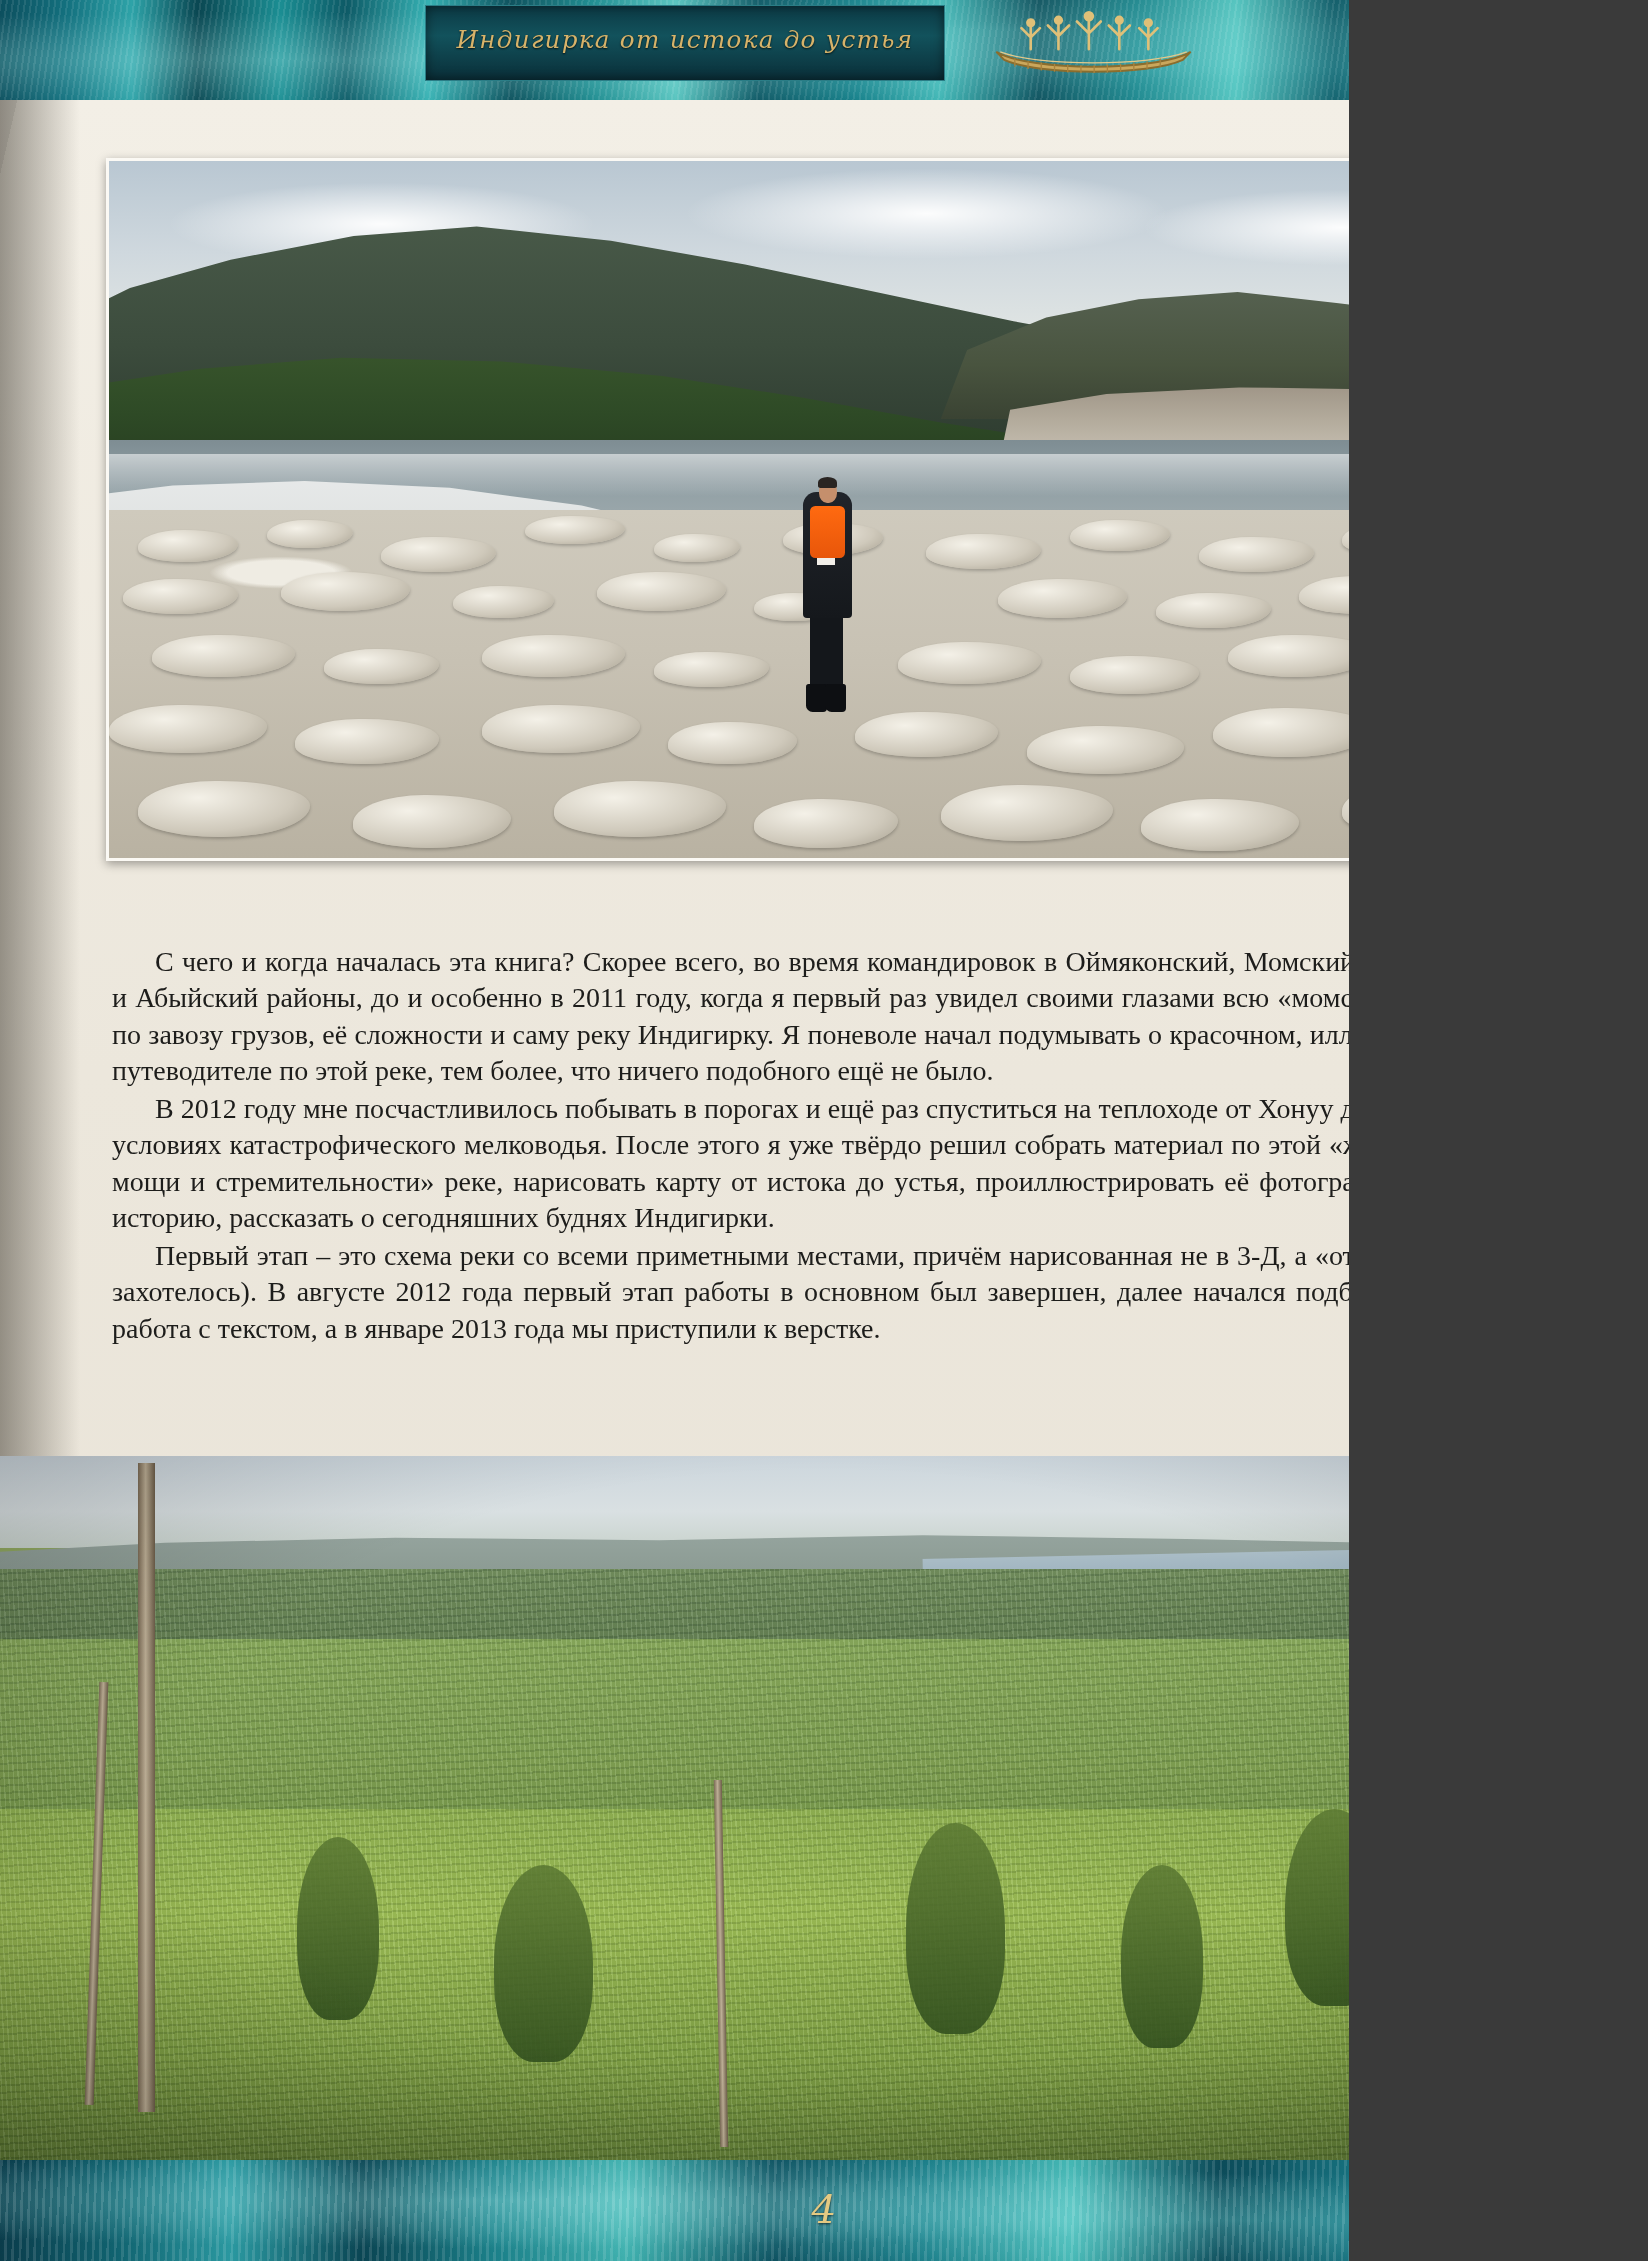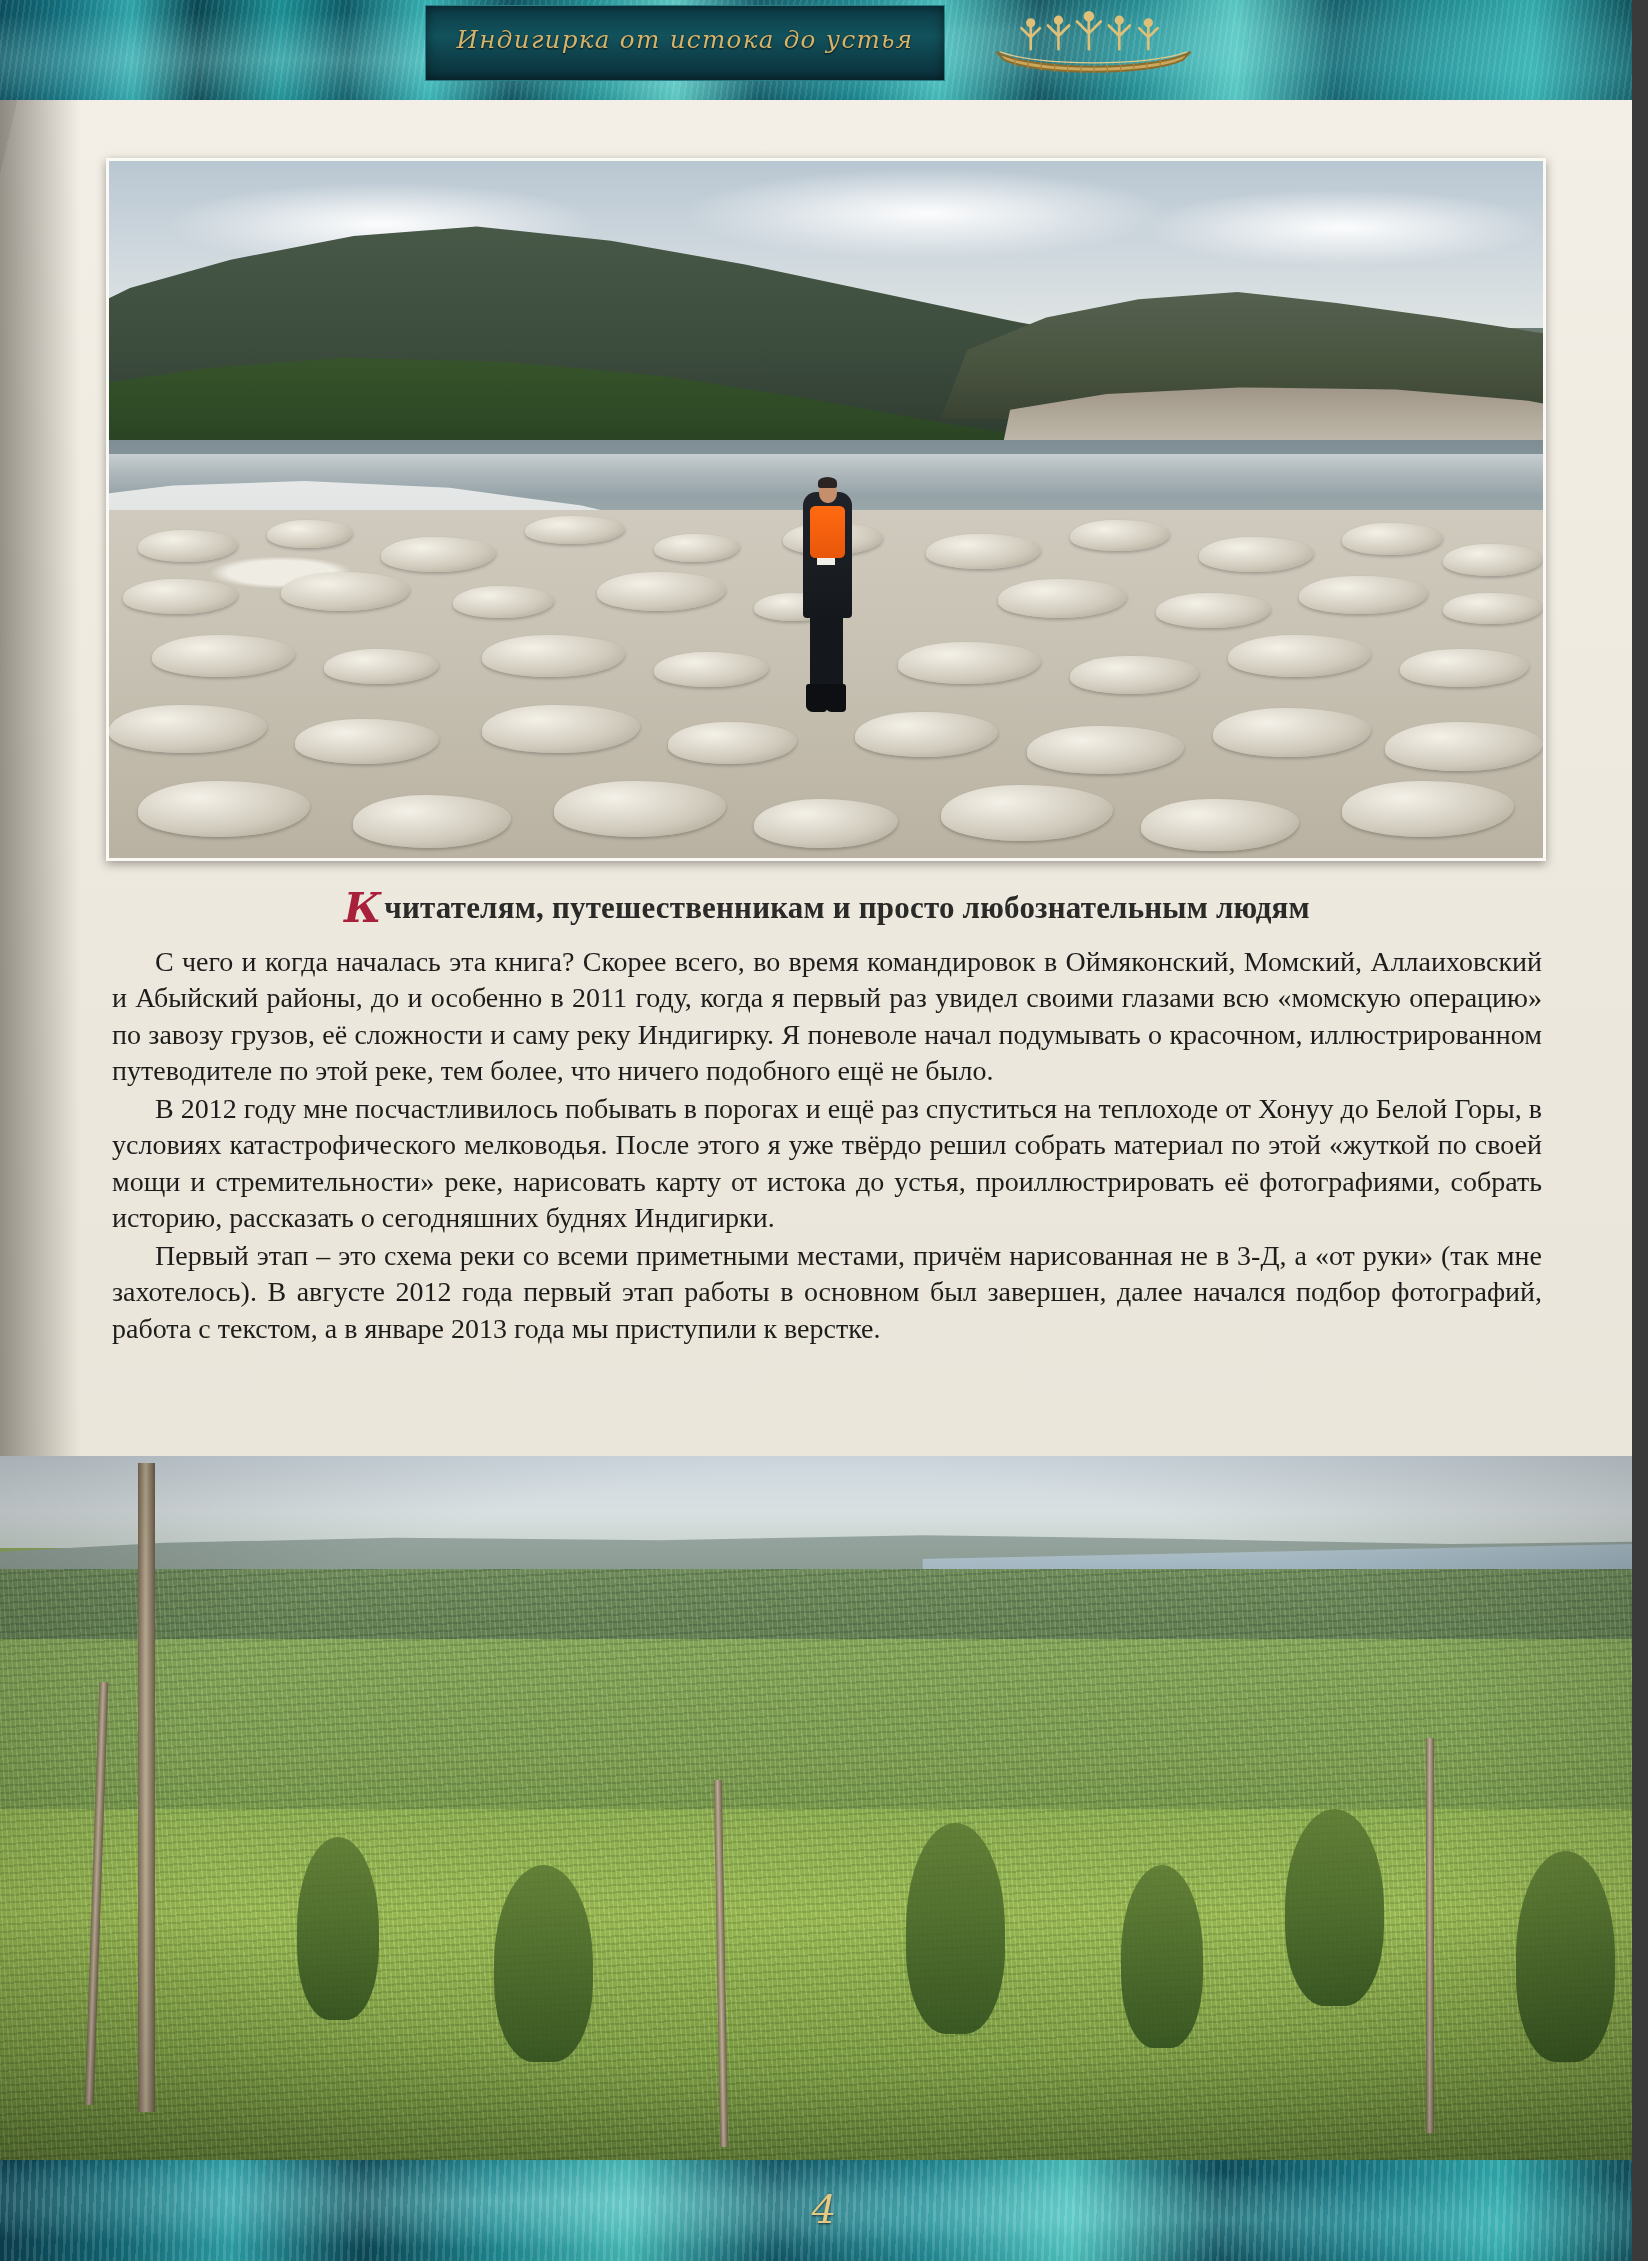--- a/index.html
+++ b/index.html
@@ -2,21 +2,21 @@
 <html style="font-size:10.6px"><head>
 <meta charset="utf-8">
 <style>
   html, body {
     margin: 0;
     padding: 0;
     background: #3a3a3a;
   }
   .page {
     position: relative;
-    width: 1632px;
+    width: 1349px;
     height: 2261px;
     overflow: hidden;
     background: #efeae0;
     font-family: "Liberation Serif", serif;
   }
 
   
   .top-band {
     position: absolute;
     left: 0; top: 0;
@@ -419,23 +419,20 @@
     <div class="pt-man-legs"></div>
     <div class="pt-man-boot" style="left:48.6%;"></div>
     <div class="pt-man-boot" style="left:49.9%;"></div>
     <div class="pt-man-body"></div>
     <div class="pt-man-shirt"></div>
     <div class="pt-man-vest"></div>
     <div class="pt-man-head"></div>
     <div class="pt-man-hair"></div>
   </div>
 
-  <div class="heading">
-    <span class="drop">К</span><span>читателям, путешественникам и просто любознательным людям</span>
-  </div>
 
   <div class="body-text">
     <p>С чего и когда началась эта книга? Скорее всего, во время командировок в Оймяконский, Момский, Аллаиховский и Абыйский районы, до и особенно в 2011 году, когда я первый раз увидел своими глазами всю «момскую операцию» по завозу грузов, её сложности и саму реку Индигирку. Я поневоле начал подумывать о красочном, иллюстрированном путеводителе по этой реке, тем более, что ничего подобного ещё не было.</p>
     <p>В 2012 году мне посчастливилось побывать в порогах и ещё раз спуститься на теплоходе от Хонуу до Белой Горы, в условиях катастрофического мелководья. После этого я уже твёрдо решил собрать материал по этой «жуткой по своей мощи и стремительности» реке, нарисовать карту от истока до устья, проиллюстрировать её фотографиями, собрать историю, рассказать о сегодняшних буднях Индигирки.</p>
     <p>Первый этап – это схема реки со всеми приметными местами, причём нарисованная не в 3-Д, а «от руки» (так мне захотелось). В августе 2012 года первый этап работы в основном был завершен, далее начался подбор фотографий, работа с текстом, а в январе 2013 года мы приступили к верстке.</p>
   </div>
 
   <div class="photo-bottom">
     <div class="pb-sky"></div>
     <div class="pb-hills"></div>

